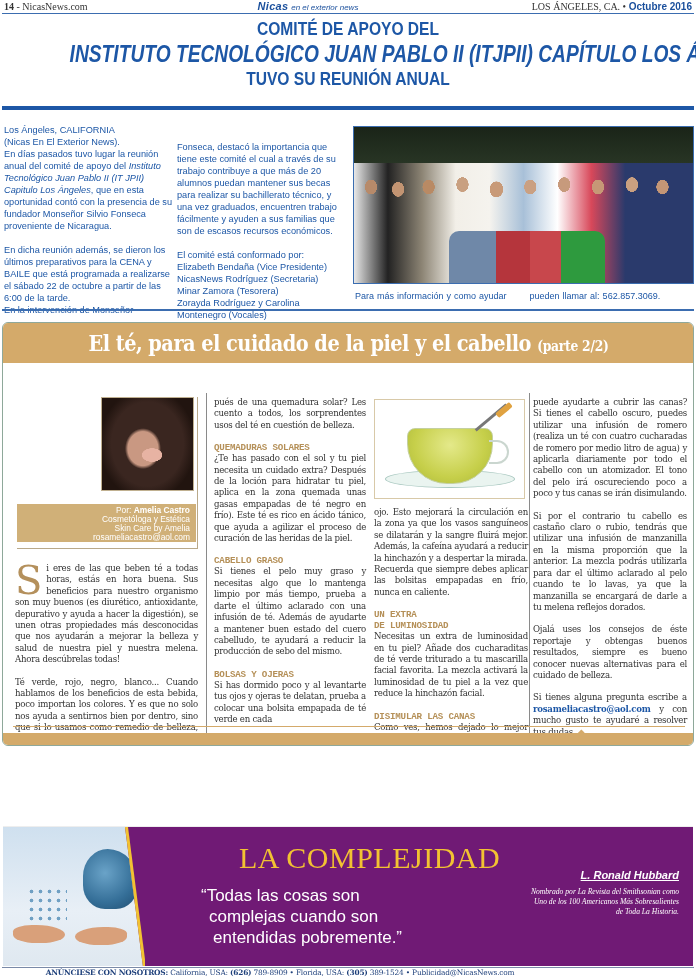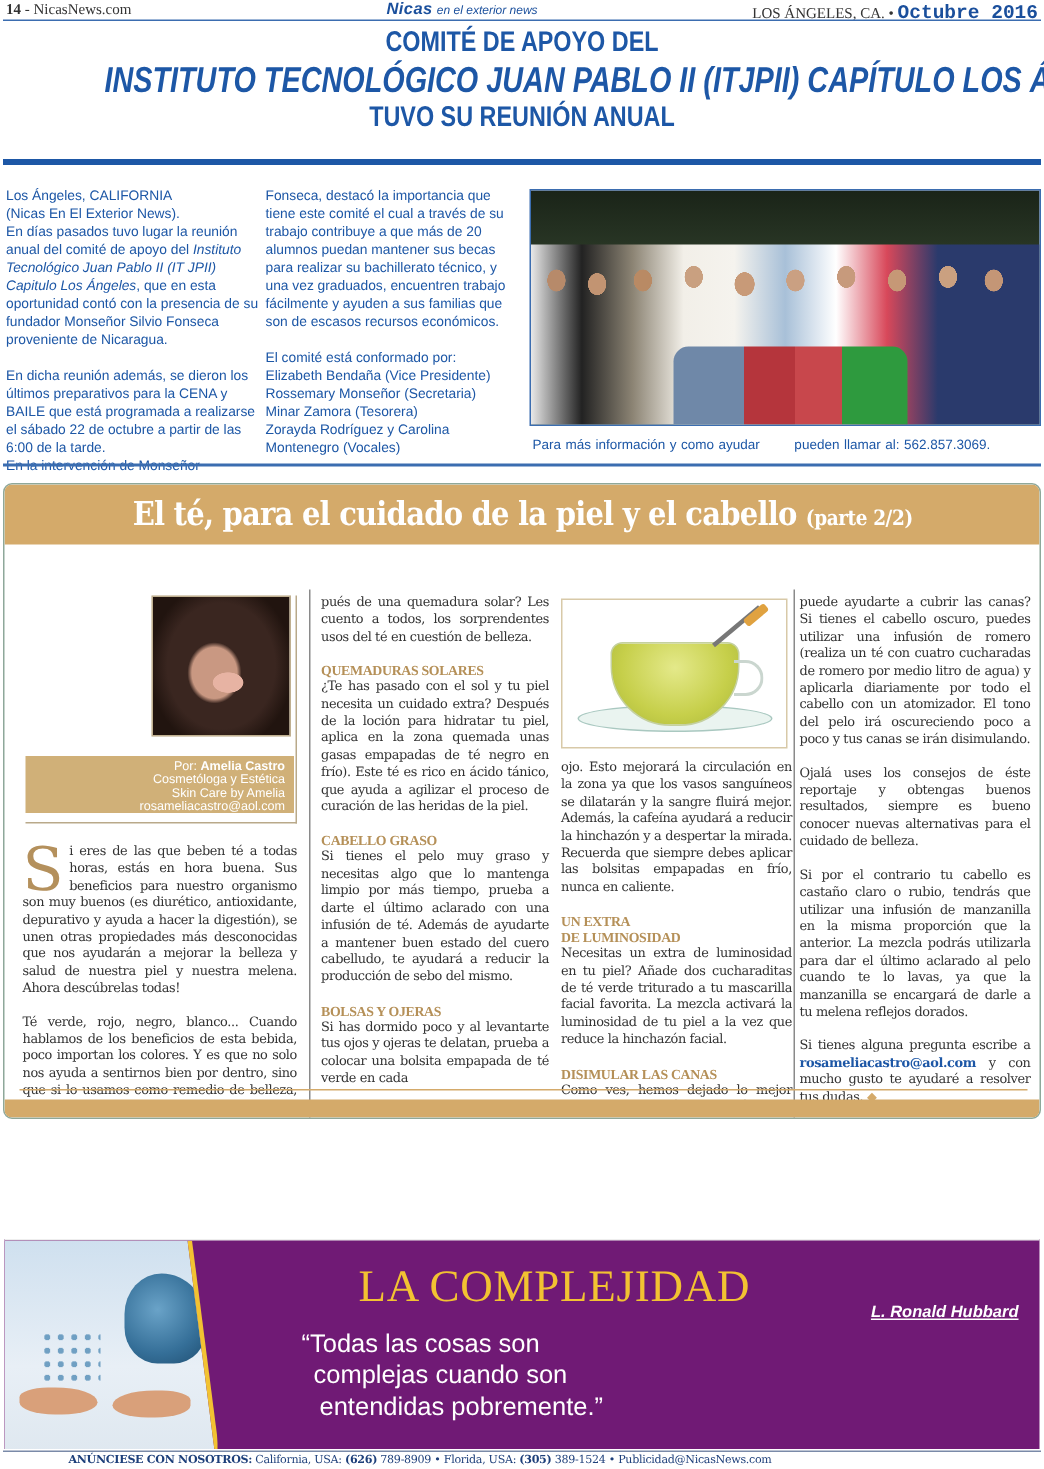--- a/index.html
+++ b/index.html
@@ -7,36 +7,36 @@
   body { position: relative; font-family: "Liberation Sans", sans-serif; color: #222; }
 
   
   .masthead { position: absolute; left: 0; top: 0; width: 696px; height: 13px; }
   .mh-left { position: absolute; left: 4px; top: 1px; font-family: "Liberation Serif", serif; font-size: 10px; color: #333; }
   .mh-left b { font-weight: bold; }
   .mh-center { position: absolute; left: 0; width: 616px; top: 0; text-align: center; font-size: 10px; color: #1a4f9c; }
   .mh-center .brand { font-weight: bold; font-style: italic; font-size: 11px; letter-spacing: 0.3px; }
   .mh-center .sub { font-style: italic; font-size: 8px; }
   .mh-right { position: absolute; right: 4px; top: 1px; font-family: "Liberation Serif", serif; font-size: 10px; color: #333; }
-  .mh-right .date { font-weight: bold; color: #1a4f9c; font-family: Liberation Mono, monospace; font-size: 13px; }
+  .mh-right .date { font-weight: bold; color: #1a4f9c; font-family: Liberation Sans, sans-serif; font-size: 10px; }
   .mh-rule { position: absolute; left: 2px; top: 13px; width: 692px; height: 1px; background: #3b6db0; }
 
   
   .headline { position: absolute; left: 0; top: 18px; width: 696px; text-align: center; color: #1d57a6; font-family: "Liberation Sans", sans-serif; font-weight: bold; }
   .hl-1 { font-size: 19px; line-height: 22px; transform: scaleX(0.82); }
   .hl-2 { font-size: 24px; line-height: 28px; font-style: italic; transform: scaleX(0.8); white-space: nowrap; }
   .hl-3 { font-size: 19px; line-height: 22px; transform: scaleX(0.82); }
   .hl-rule { position: absolute; left: 2px; top: 106px; width: 692px; height: 4px; background: #1d57a6; }
 
   
   .a1-col { position: absolute; top: 124px; width: 170px; font-size: 9.2px; line-height: 12px; color: #1d57a6; }
   .a1-col p { margin-bottom: 12px; }
   .a1-col p.tight { margin-bottom: 0; }
   .a1-col-1 { left: 4px; }
-  .a1-col-2 { left: 177px; }
+  .a1-col-2 { left: 177px; margin-top: 17px; }
   .a1-photo { position: absolute; left: 353px; top: 126px; width: 341px; height: 158px; border: 1px solid #3b6db0;
     background: linear-gradient(180deg, #1a2418 0%, #2c3a28 30%, #6c6a62 55%, #8a8270 75%, #3a4a2a 100%); overflow: hidden; }
   .a1-photo .people { position: absolute; left: 0; bottom: 0; width: 100%; height: 120px;
     background:
       radial-gradient(ellipse 10px 12px at 5% 20%, #b78a6a 60%, transparent 62%),
       radial-gradient(ellipse 10px 12px at 13% 22%, #c29472 60%, transparent 62%),
       radial-gradient(ellipse 10px 12px at 22% 20%, #b98a64 60%, transparent 62%),
       radial-gradient(ellipse 10px 12px at 32% 18%, #c9a080 60%, transparent 62%),
       radial-gradient(ellipse 11px 13px at 42% 22%, #c89a78 60%, transparent 62%),
       radial-gradient(ellipse 10px 12px at 52% 20%, #caa082 60%, transparent 62%),
@@ -65,21 +65,21 @@
       radial-gradient(ellipse 18px 12px at 55% 62%, #e7b3a3 55%, transparent 58%),
       radial-gradient(ellipse 30px 34px at 45% 55%, #c99882 50%, transparent 60%),
       radial-gradient(ellipse 60px 70px at 50% 50%, #3a2620 60%, #21140f 80%),
       #ece4dc; }
   .author-info { position: absolute; left: 0; top: 107px; width: 179px; height: 38px; background: #d0b078; text-align: right; padding-right: 6px; padding-top: 2px; color: #fff; font-size: 8.4px; line-height: 9px; }
   .author-info b { font-weight: bold; }
 
   .col { position: absolute; font-family: "DejaVu Serif", serif; font-size: 8.6px; line-height: 11.4px; color: #333; text-align: justify; letter-spacing: -0.25px; }
   .col p { margin-bottom: 11px; }
   .col p.flush { margin-bottom: 0; }
-  .col h4 { font-family: Liberation Serif, serif; color: #b59058; font-weight: bold; font-size: 9.2px; line-height: 11px; letter-spacing: -0.2px; margin-top: 2px; }
+  .col h4 { font-family: Liberation Mono, monospace; color: #b59058; font-weight: bold; font-size: 9.2px; line-height: 11px; letter-spacing: -0.2px; margin-top: 2px; }
   .col-1 { left: 12px; top: 240px; width: 183px; }
   .col-1 .dropcap { float: left; font-family: "DejaVu Serif", serif; font-size: 40px; line-height: 34px; color: #b4905c; margin: 0 4px 0 0; }
   .col-2 { left: 211px; top: 74px; width: 152px; }
   .col-3 { left: 371px; top: 184px; width: 154px; }
   .col-4 { left: 530px; top: 74px; width: 154px; }
   .col .email { color: #1d57a6; font-weight: bold; }
   .col .diamond { color: #d4aa6a; }
   .col-divider { position: absolute; width: 1px; background: #8a8a8a; }
 
   .tea-img { position: absolute; left: 371px; top: 76px; width: 151px; height: 100px; border: 1px solid #d8c9a8; background: #fff; overflow: hidden; }
@@ -145,21 +145,21 @@
     <span>En días pasados tuvo lugar la reunión anual del comité de apoyo del </span><i>Instituto Tecnológico Juan Pablo II (IT JPII) Capitulo Los Ángeles</i><span>, que en esta oportunidad contó con la presencia de su fundador Monseñor Silvio Fonseca proveniente de Nicaragua.</span>
   </p>
   <p class="tight">En dicha reunión además, se dieron los últimos preparativos para la CENA y BAILE que está programada a realizarse el sábado 22 de octubre a partir de las 6:00 de la tarde.</p>
   <p class="tight">En la intervención de Monseñor</p>
 </div>
 <div class="a1-col a1-col-2">
   <p>Fonseca, destacó la importancia que tiene este comité el cual a través de su trabajo contribuye a que más de 20 alumnos puedan mantener sus becas para realizar su bachillerato técnico, y una vez graduados, encuentren trabajo fácilmente y ayuden a sus familias que son de escasos recursos económicos.</p>
   <div>
     <div>El comité está conformado por:</div>
     <div>Elizabeth Bendaña (Vice Presidente)</div>
-    <div>Rossemary Monseñor (Secretaria)</div>
+    <div>NicasNews Rodríguez (Secretaria)</div>
     <div>Minar Zamora (Tesorera)</div>
     <div>Zorayda Rodríguez y Carolina Montenegro (Vocales)</div>
   </div>
 </div>
 <div class="a1-photo">
   <div class="people"></div>
   <div class="front"></div>
 </div>
 <div class="a1-caption">
   <span>Para más información y como ayudar</span>
@@ -215,22 +215,22 @@
     <h4><span>UN EXTRA</span><br><span>DE LUMINOSIDAD</span></h4>
     <p>Necesitas un extra de luminosidad en tu piel? Añade dos cucharaditas de té verde triturado a tu mascarilla facial favorita. La mezcla activará la luminosidad de tu piel a la vez que reduce la hinchazón facial.</p>
     <h4>DISIMULAR LAS CANAS</h4>
     <p class="flush">Como ves, hemos dejado lo mejor para el final. ¿Sabías que el té</p>
   </div>
 
   <div class="col-divider" style="left:526px; top:70px; height:390px;"></div>
 
   <div class="col col-4">
     <p>puede ayudarte a cubrir las canas? Si tienes el cabello oscuro, puedes utilizar una infusión de romero (realiza un té con cuatro cucharadas de romero por medio litro de agua) y aplicarla diariamente por todo el cabello con un atomizador. El tono del pelo irá oscureciendo poco a poco y tus canas se irán disimulando.</p>
+    <p>Si por el contrario tu cabello es castaño claro o rubio, tendrás que utilizar una infusión de manzanilla en la misma proporción que la anterior. La mezcla podrás utilizarla para dar el último aclarado al pelo cuando te lo lavas, ya que la manzanilla se encargará de darle a tu melena reflejos dorados.</p>
     <p>Ojalá uses los consejos de éste reportaje y obtengas buenos resultados, siempre es bueno conocer nuevas alternativas para el cuidado de belleza.</p>
-    <p>Si por el contrario tu cabello es castaño claro o rubio, tendrás que utilizar una infusión de manzanilla en la misma proporción que la anterior. La mezcla podrás utilizarla para dar el último aclarado al pelo cuando te lo lavas, ya que la manzanilla se encargará de darle a tu melena reflejos dorados.</p>
     <p class="flush"><span>Si tienes alguna pregunta escribe a </span><span class="email">rosameliacastro@aol.com</span><span> y con mucho gusto te ayudaré a resolver tus dudas.</span> <span class="diamond">◆</span></p>
   </div>
 
   <div class="a2-bottom-rule"></div>
   <div class="a2-bottom-bar"></div>
 </div>
 
 <div class="ad">
   <div class="ad-art">
     <div class="ad-head"></div>
@@ -239,20 +239,25 @@
     <div class="ad-hand-r"></div>
   </div>
   <div class="ad-art-stripe"></div>
   <div class="ad-title">LA COMPLEJIDAD</div>
   <div class="ad-quote">
     <span class="l1">“Todas las cosas son</span>
     <span class="l2">complejas cuando son</span>
     <span class="l3">entendidas pobremente.”</span>
   </div>
   <div class="ad-author">L. Ronald Hubbard</div>
+  <div class="ad-desc">
+    <span>Nombrado por La Revista del  Smithsonian como</span>
+    <span>Uno de los 100 Americanos Más Sobresalientes</span>
+    <span>de Toda La Historia.</span>
+  </div>
 </div>
 
 <div class="footer-rule"></div>
 <div class="footer">
   <b>ANÚNCIESE CON NOSOTROS:</b>
   <span>California, USA:</span>
   <b>(626)</b>
   <span>789-8909</span>
   <span>•</span>
   <span>Florida, USA:</span>

